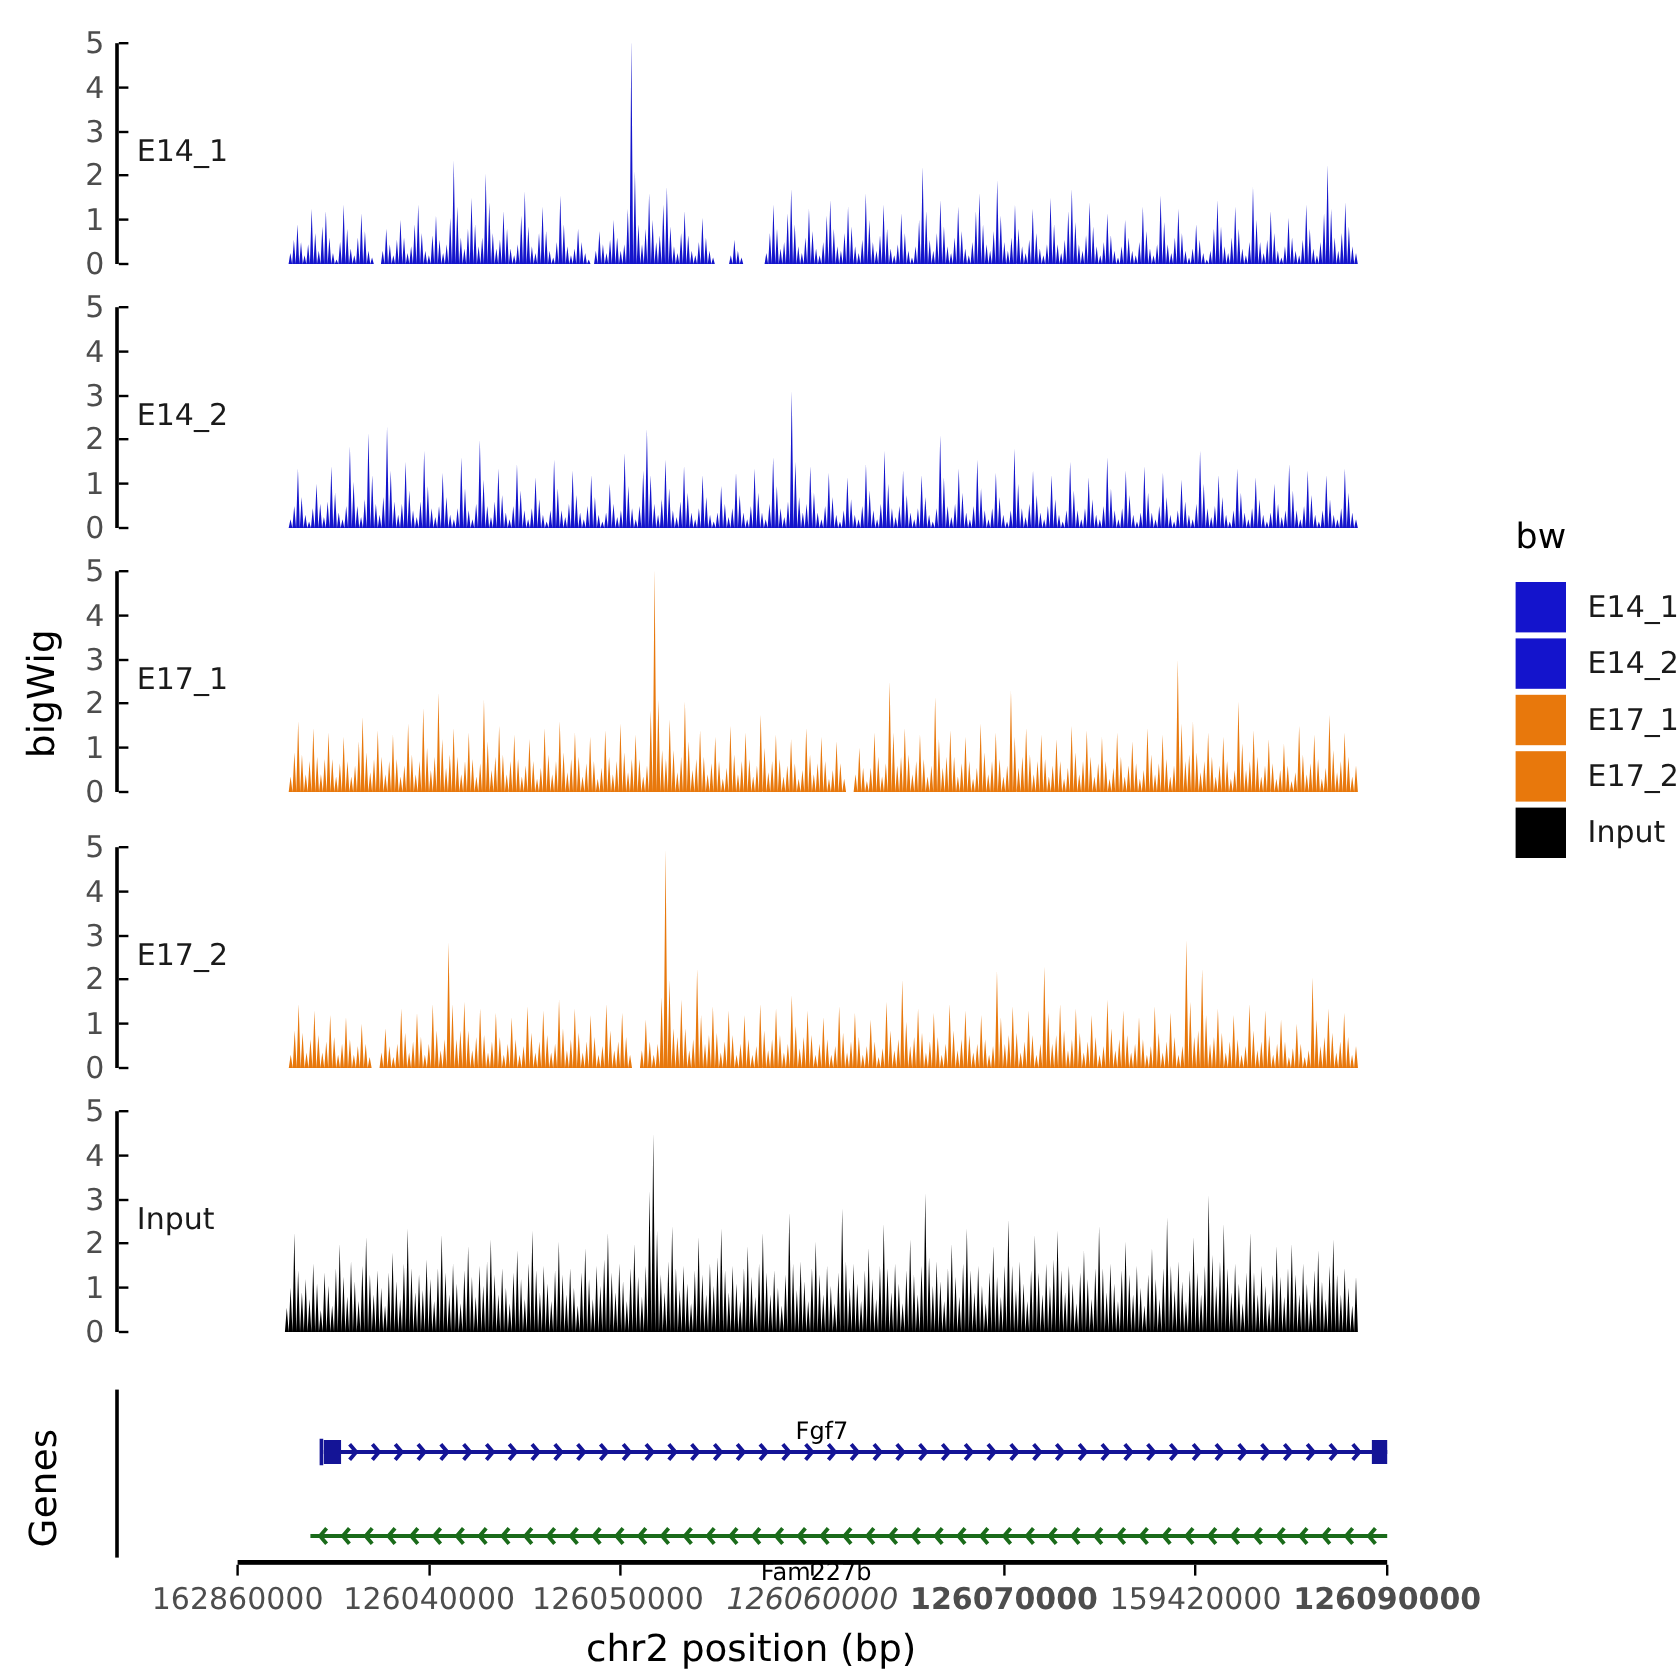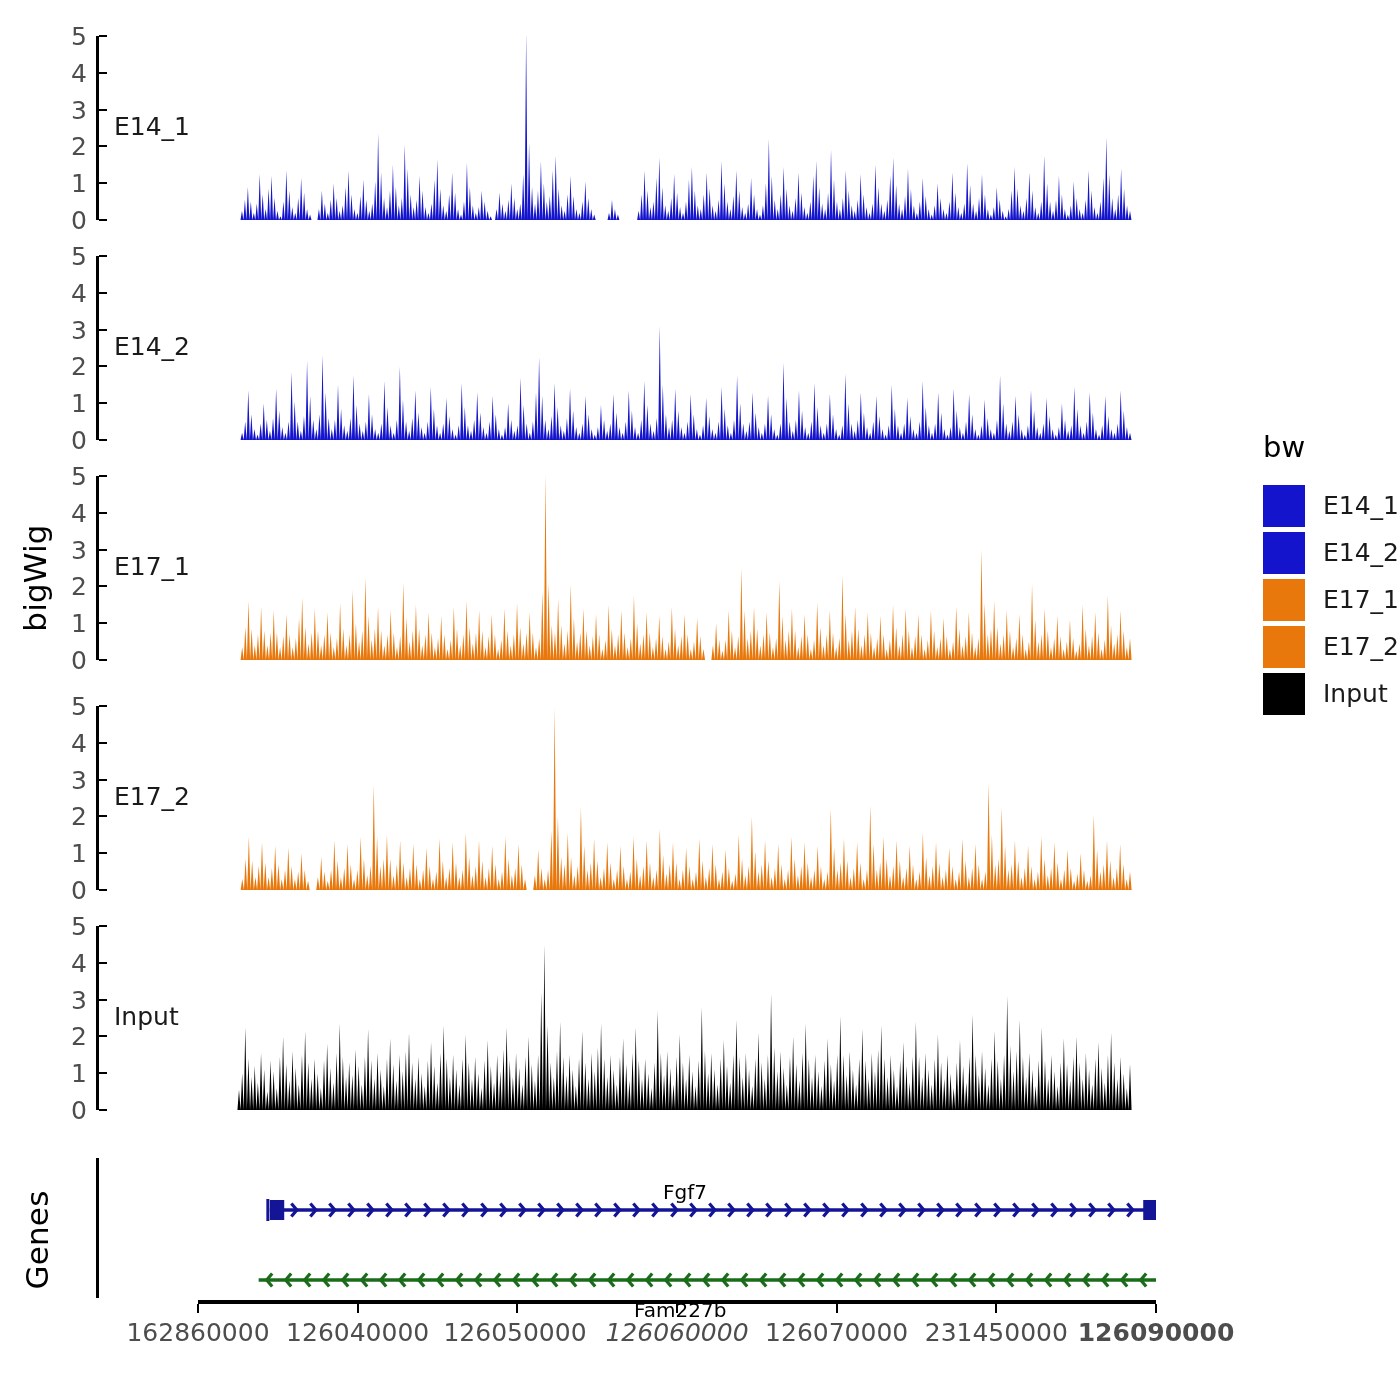--- a/index.html
+++ b/index.html
@@ -327,26 +327,27 @@
     <div id="xticks">
         <div class="xtick" style="left: 101px;"></div>
         <div class="xticklabel" style="left: 102px;">162860000</div>
         <div class="xtick" style="left: 260.667px;"></div>
         <div class="xticklabel" style="left: 261.667px;">126040000</div>
         <div class="xtick" style="left: 420.333px;"></div>
         <div class="xticklabel" style="left: 419px;">126050000</div>
         <div class="xtick" style="left: 580px;"></div>
         <div class="xticklabel" style="left: 581px; font-style: italic;">126060000</div>
         <div class="xtick" style="left: 739.667px;"></div>
-        <div class="xticklabel" style="left: 740.667px;">126070000</div>
+        <div class="xticklabel" style="left: 740.667px; font-weight: bold;">126070000</div>
         <div class="xtick" style="left: 899.333px;"></div>
-        <div class="xticklabel" style="left: 900.333px;">231450000</div>
+        <div class="xticklabel" style="left: 900.333px;">159420000</div>
         <div class="xtick" style="left: 1059px;"></div>
         <div class="xticklabel" style="left: 1060px; font-weight: bold;">126090000</div>
       </div>
+    <div id="xaxis-title">chr2 position (bp)</div>
   </div>
 
   <div id="legend">
     <div id="legend-title">bw</div>
     <div id="legend-items">
         <div class="legend-row">
           <div class="legend-swatch" style="background: rgb(20, 20, 204);"></div>
           <div class="legend-label">E14_1</div>
         </div>
         <div class="legend-row">

